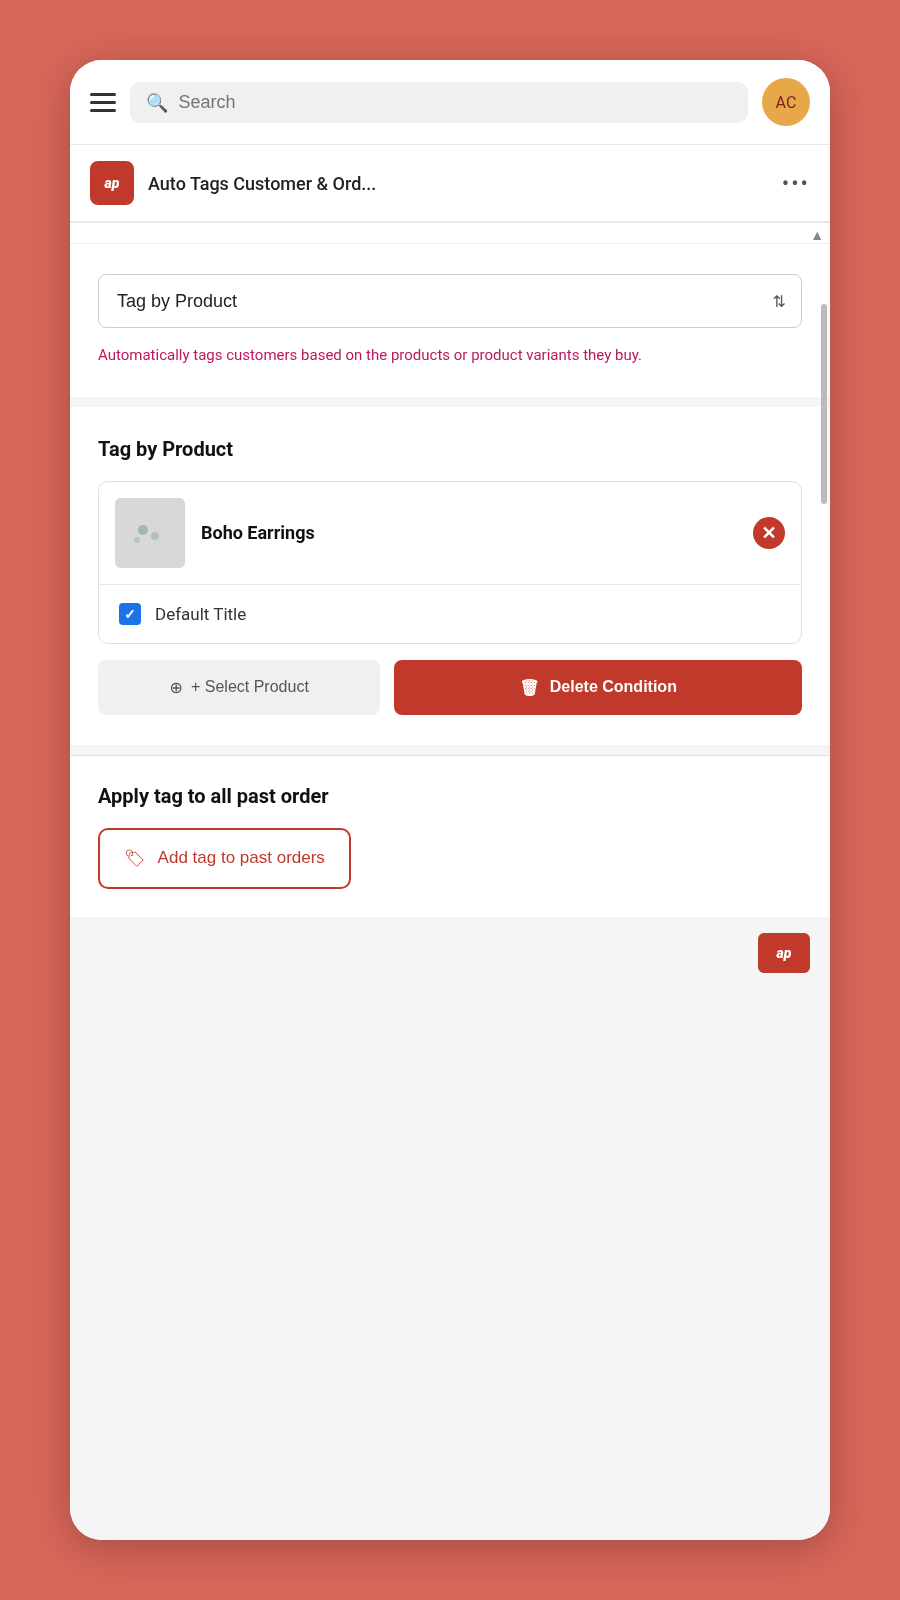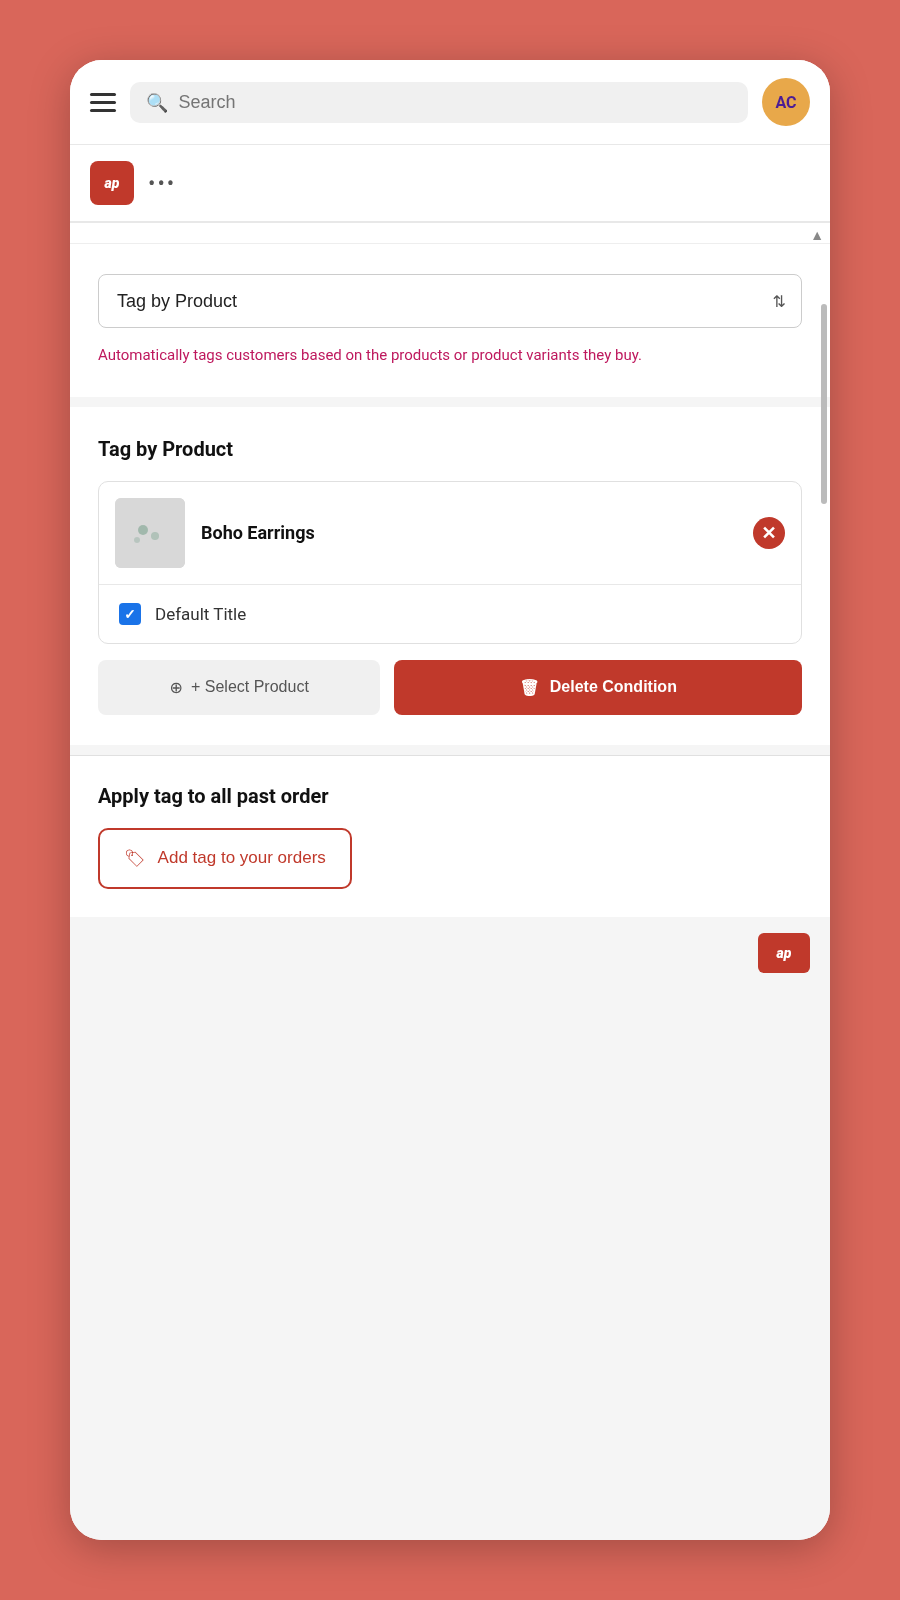--- a/index.html
+++ b/index.html
@@ -77,22 +77,22 @@
 
     .avatar {
       width: 48px;
       height: 48px;
       border-radius: 50%;
       background: #e8a84a;
       display: flex;
       align-items: center;
       justify-content: center;
       font-size: 16px;
-      font-weight: 700;
-      color: #4c1d95;
+      font-weight: 400;
+      color: #7f1d1d;
       flex-shrink: 0;
     }
 
     
     .app-header {
       display: flex;
       align-items: center;
       padding: 16px 20px;
       background: #ffffff;
       border-bottom: 2px solid #e8e8e8;
@@ -446,20 +446,21 @@
     </div>
     <div class="avatar">
       <span>AC</span>
     </div>
   </div>
 
   <div class="app-header">
     <div class="app-logo">
       <span>ap</span>
     </div>
+    <span class="app-title">Auto Tags Customer &amp; Ord...</span>
     <span class="more-icon">•••</span>
   </div>
 
   <div class="top-scroll-arrow">
     <span class="scroll-arrow-up">▲</span>
   </div>
 
   <div class="main-content">
     <div class="content-wrapper">
 
@@ -520,21 +521,21 @@
         </div>
       </div>
 
 
       <div class="divider"></div>
 
       <div class="past-orders-section">
         <div class="past-orders-title">Apply tag to all past order</div>
         <button class="btn-past-orders">
           <span>🏷</span>
-          <span>Add tag to your orders</span>
+          <span>Add tag to past orders</span>
         </button>
       </div>
 
       <div style="position: relative; height: 70px; background: #f5f5f5;">
         <div class="bottom-logo" style="position: absolute; bottom: 14px; right: 20px;">
           <span>ap</span>
         </div>
       </div>
 
     </div>

